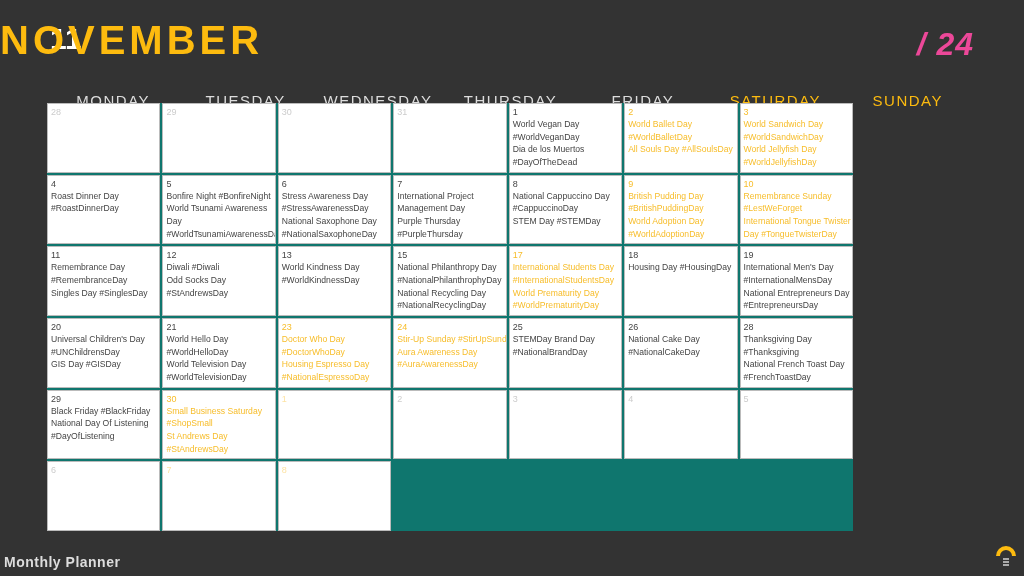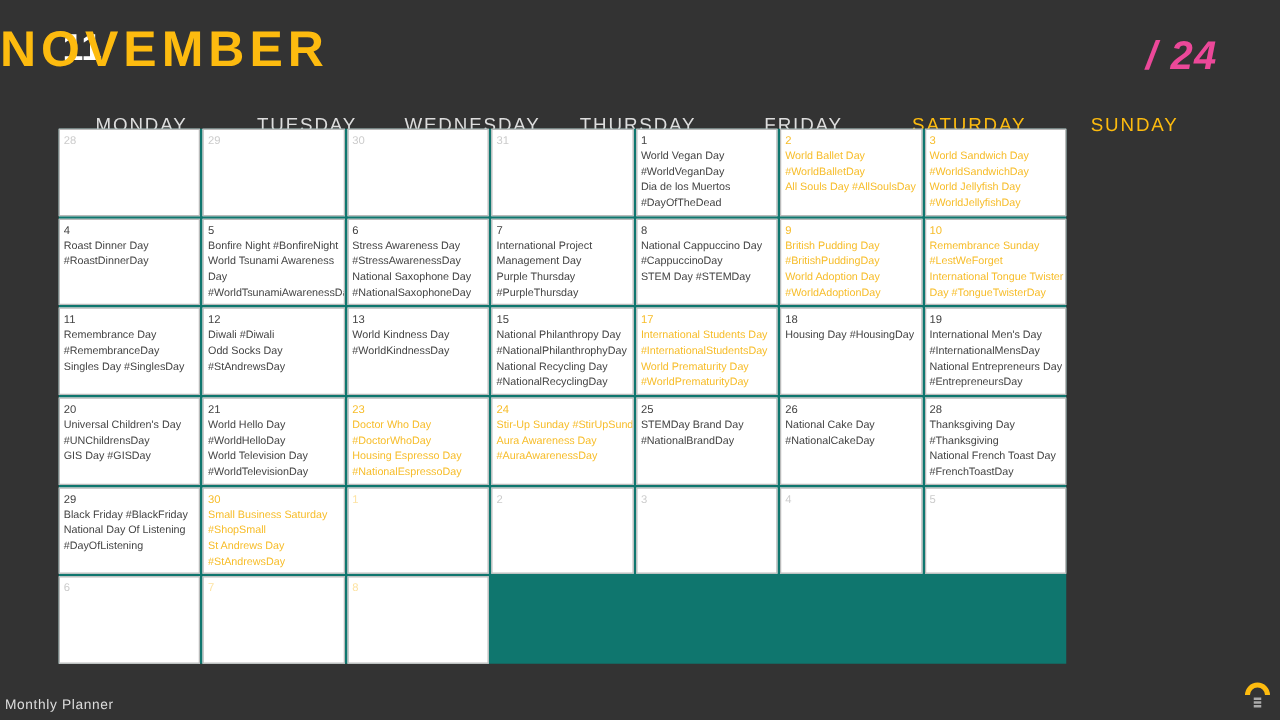--- a/index.html
+++ b/index.html
@@ -10,21 +10,21 @@
   .headers { position:absolute; left:47px; top:92px; width:927px; display:grid; grid-template-columns:repeat(7, 1fr); }
   .headers div { text-align:center; color:#ddd; font-size:15px; letter-spacing:1.5px; }
   .headers div.we { color:#fdbb0f; }
   .grid { position:absolute; left:47px; top:103px; width:806px; height:428px; display:grid; grid-template-columns:repeat(7, 1fr); grid-template-rows:repeat(6, 1fr); gap:2px; background:#0f766e; }
   .cell { background:#fff; padding:2px 3px; box-sizing:border-box; overflow:hidden; border:1px solid #bbb; }
   .cell .num { font-size:9px; color:#444; line-height:12px; }
   .cell .ev { font-size:8.6px; color:#444; line-height:12.7px; white-space:nowrap; }
   .cell.other .num { color:#ccc; }
   .cell.we .num, .cell.we .ev { color:#f7bd2a; }
   .cell.we.other .num { color:#fde3a3; }
-  .footer { position:absolute; left:4px; bottom:6px; color:#ddd; font-size:11px; letter-spacing:0.5px; }
+  .footer { position:absolute; left:4px; bottom:6px; color:#ddd; font-size:14px; letter-spacing:0.5px;font-weight:bold; }
   .logo { position:absolute; right:6px; bottom:8px; width:24px; height:26px; }
 </style>
 </head>
 <body>
 
 <div class="month-num">11</div>
 <div class="month-title">NOVEMBER</div>
 <div class="year">/ 24</div>
 
 <div class="headers" id="headers">

